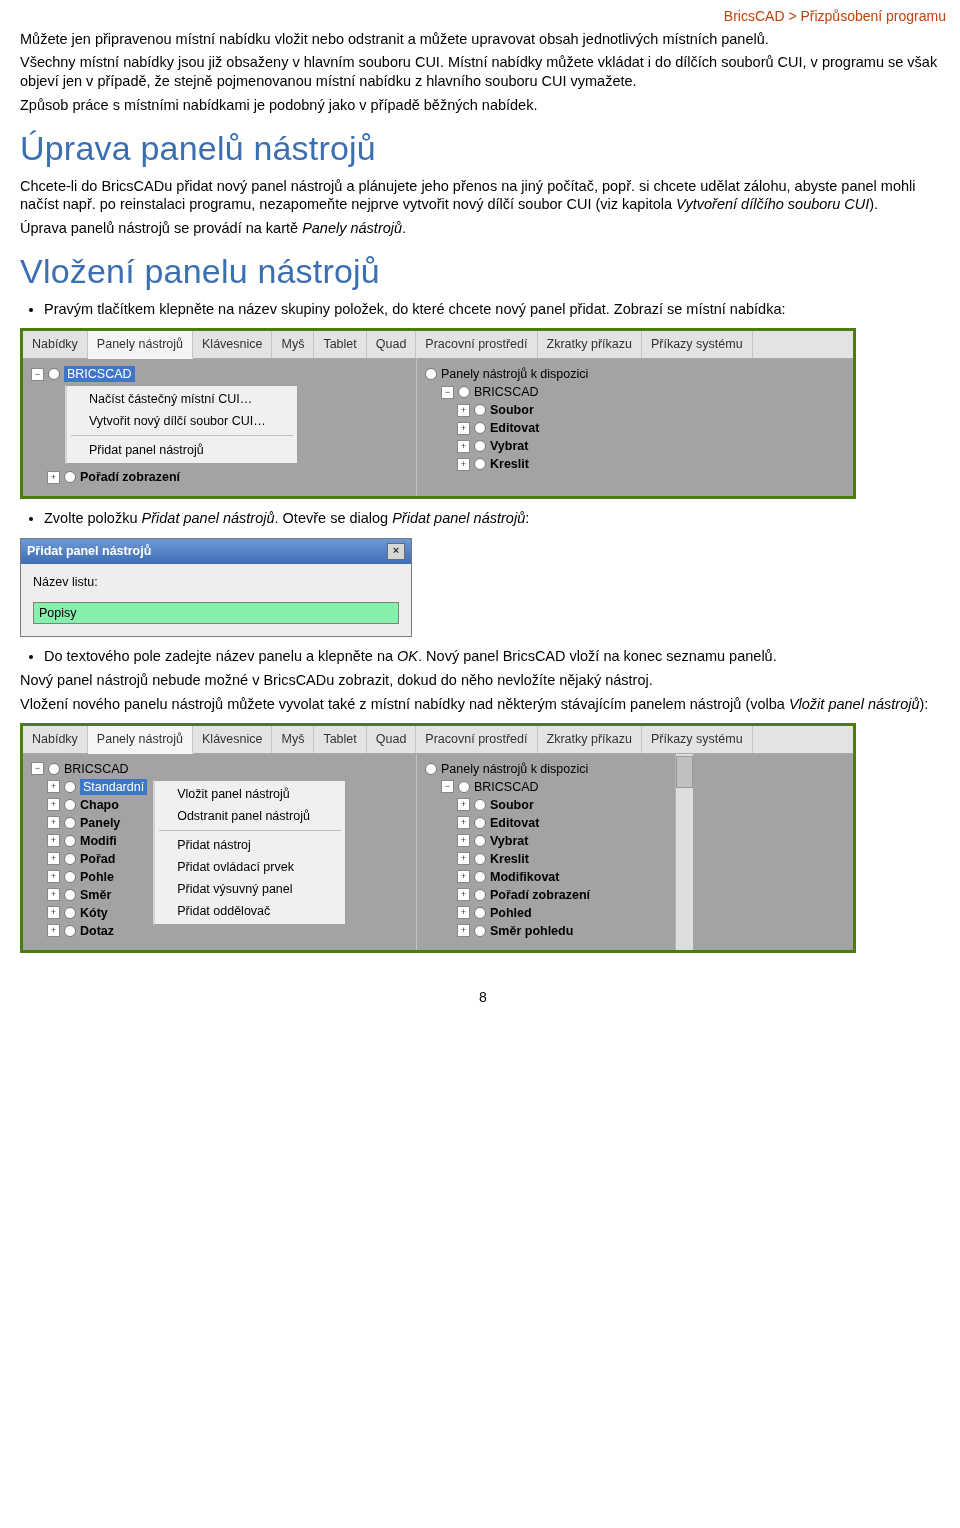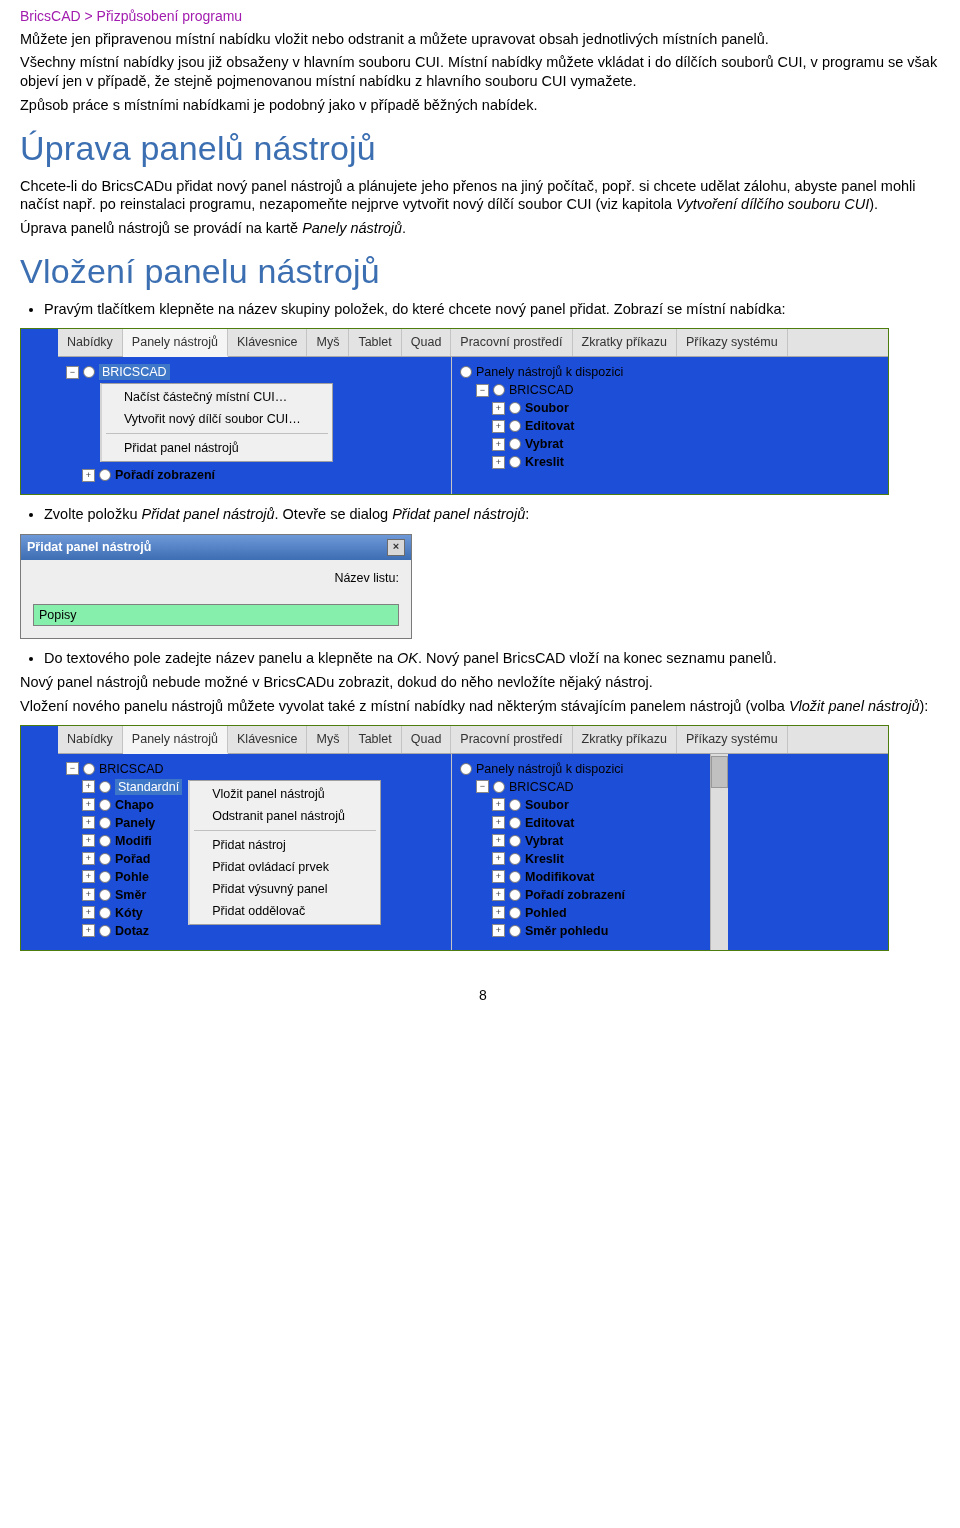--- a/index.html
+++ b/index.html
@@ -6,48 +6,47 @@
     font-family: Verdana, Tahoma, sans-serif;
     font-size: 14.5px;
     color: #000;
     background: #fff;
     margin: 0;
     padding: 8px 14px 20px 20px;
     width: 926px;
     line-height: 1.28;
   }
   .breadcrumb {
-    text-align: left;
+    text-align: right;
     font-family: Tahoma, Verdana, sans-serif;
     font-size: 14px;
-    color: #a21caf;
+    color: #c2410c;
     margin-bottom: 4px;
   }
   p { margin: 0 0 5px 0; }
   h1 {
     font-family: Verdana, sans-serif;
     font-weight: normal;
     color: #3c6fb2;
     font-size: 34px;
     margin: 13px 0 6px 0;
     letter-spacing: 0.2px;
   }
   ul { margin: 4px 0 4px 24px; padding: 0; }
   li { margin: 3px 0 6px 0; }
   em { font-style: italic; }
 
   .ui-frame {
     display:inline-block;
-    background:#1d4ed8;
-    border:1px solid #4d7c0f;
+    background:#a3a3a3;
+    border:3px solid #4d7c0f;
     font-family: Tahoma, sans-serif;
     font-size:12.5px;
     color:#000;
     margin: 4px 0 6px 0;
-    padding-left: 37px;
   }
 
   .tabbar {
     display:flex;
     border-bottom:1px solid #a9a9a9;
     background:#e3e3e3;
   }
   .tab {
     padding:5px 9px;
     border-right:1px solid #c4c4c4;
@@ -150,21 +149,21 @@
   .closebox {
     width:16px;height:15px;
     background:#d8d8d8;
     border:1px solid #6b6b6b;
     color:#333;
     text-align:center;
     font-size:11px;
     line-height:13px;
   }
   .dialog .body { padding:10px 12px 12px 12px; }
-  .field-label { display:block; margin-bottom:18px;text-align:right; }
+  .field-label { display:block; margin-bottom:12px; }
   .textfield {
     width:100%;
     padding:3px 5px;
     border:1px solid #808080;
     background:#86efac;
     box-sizing:border-box;
     font-size:12.5px;
   }
   .btnrow { text-align:center; margin-top:14px; }
   .btn {

